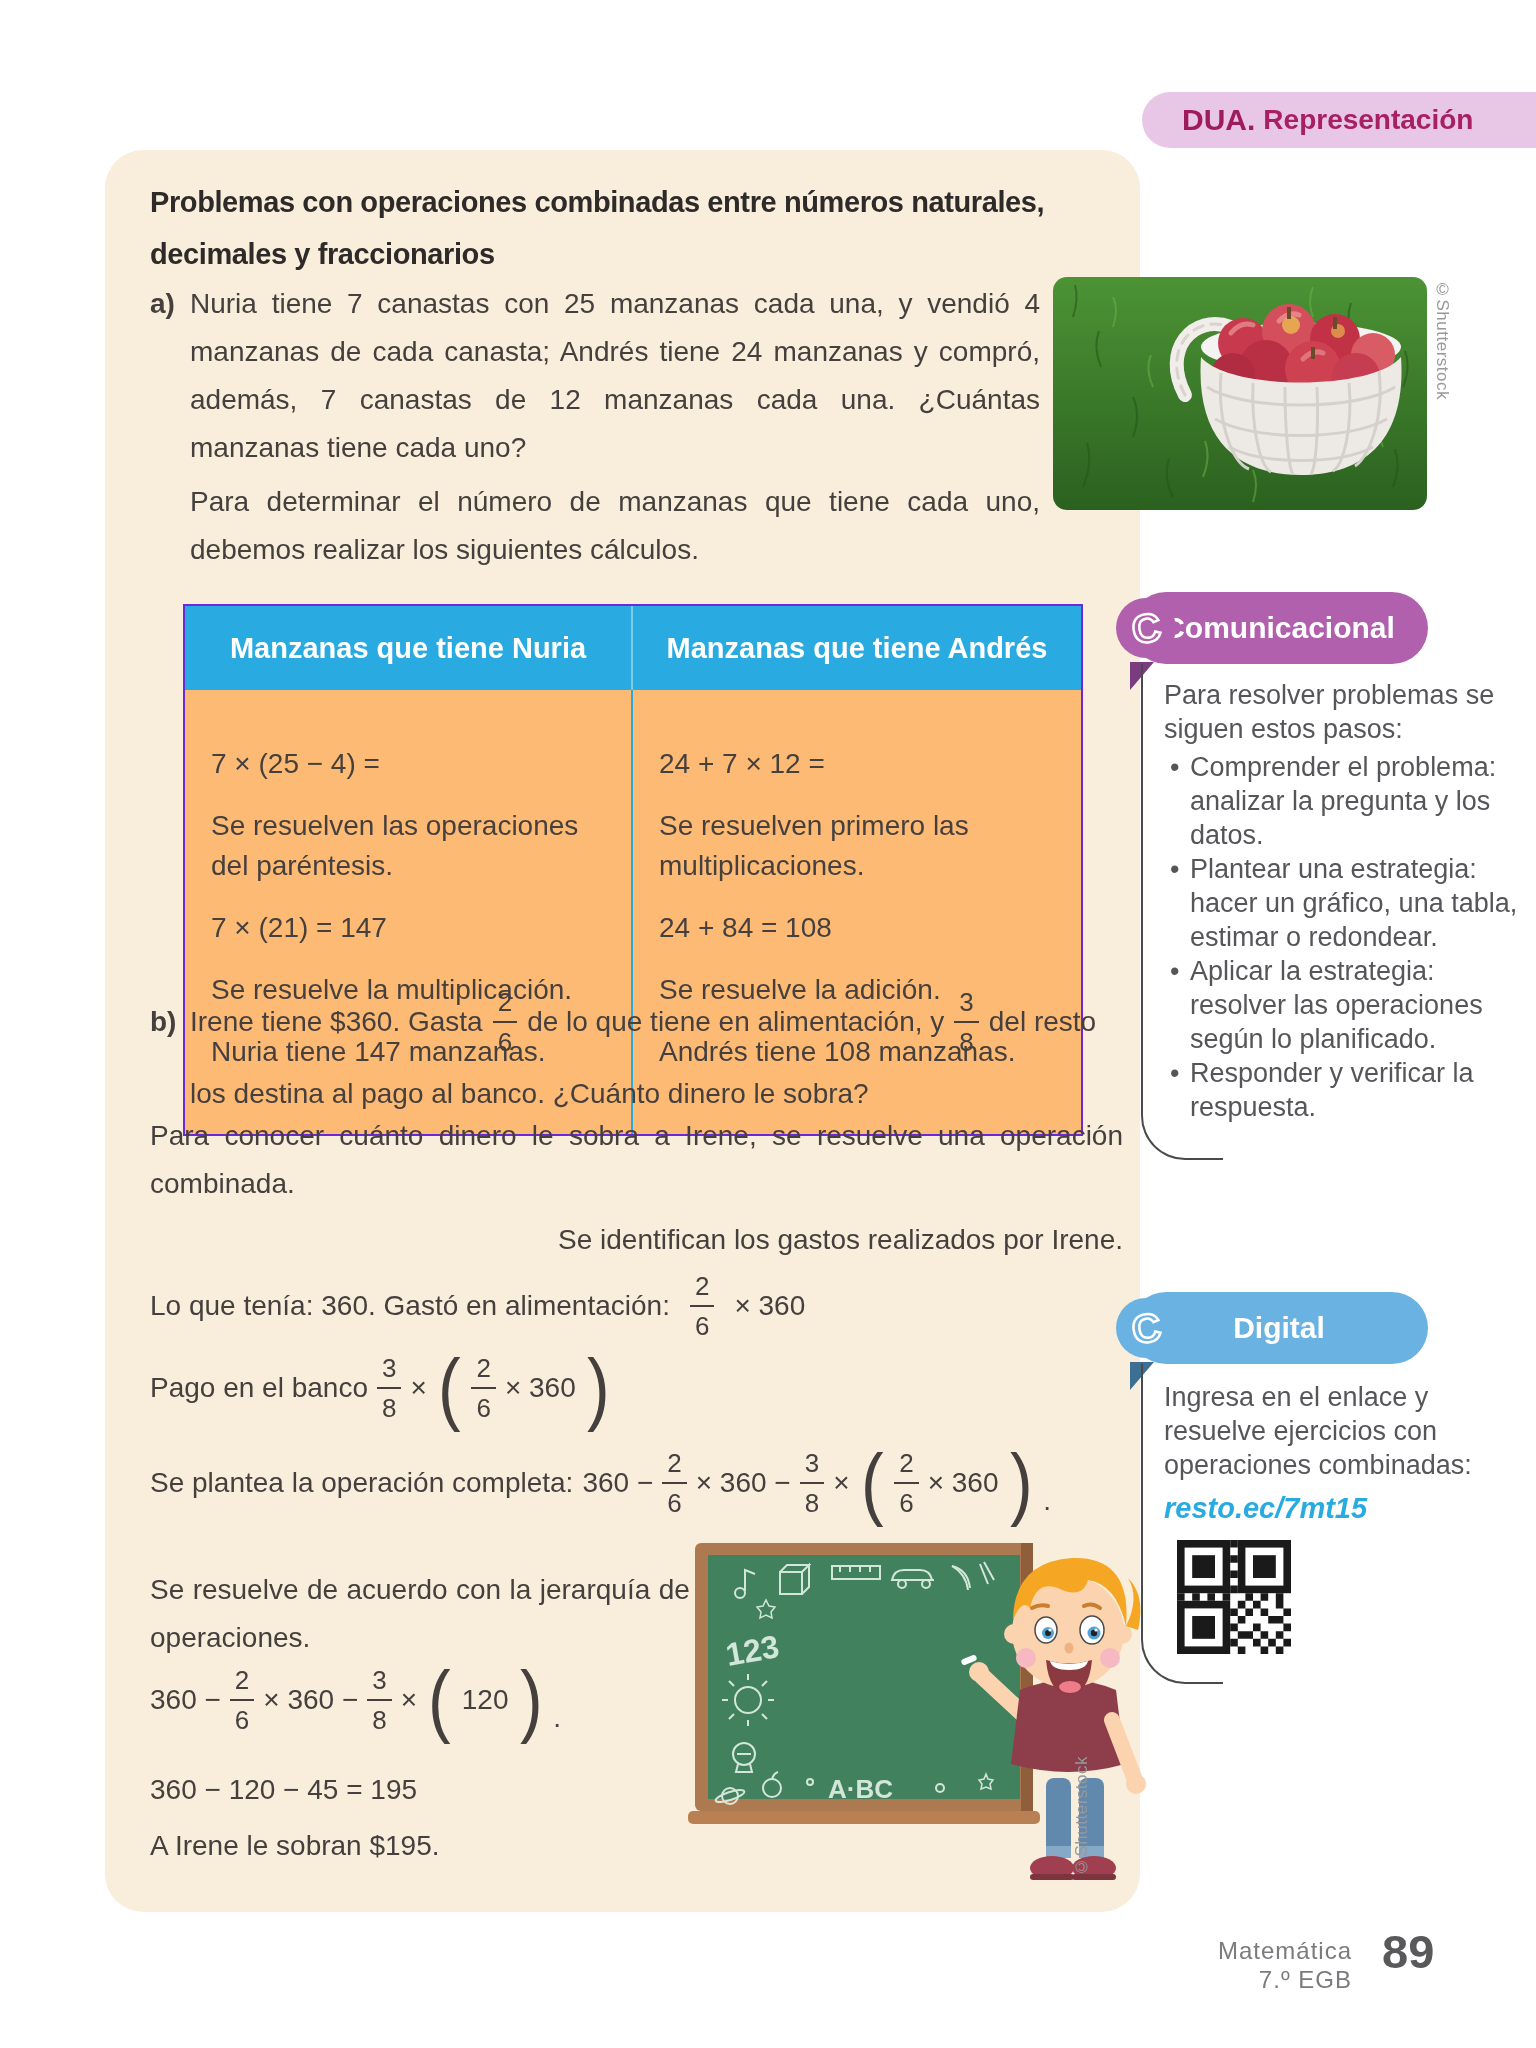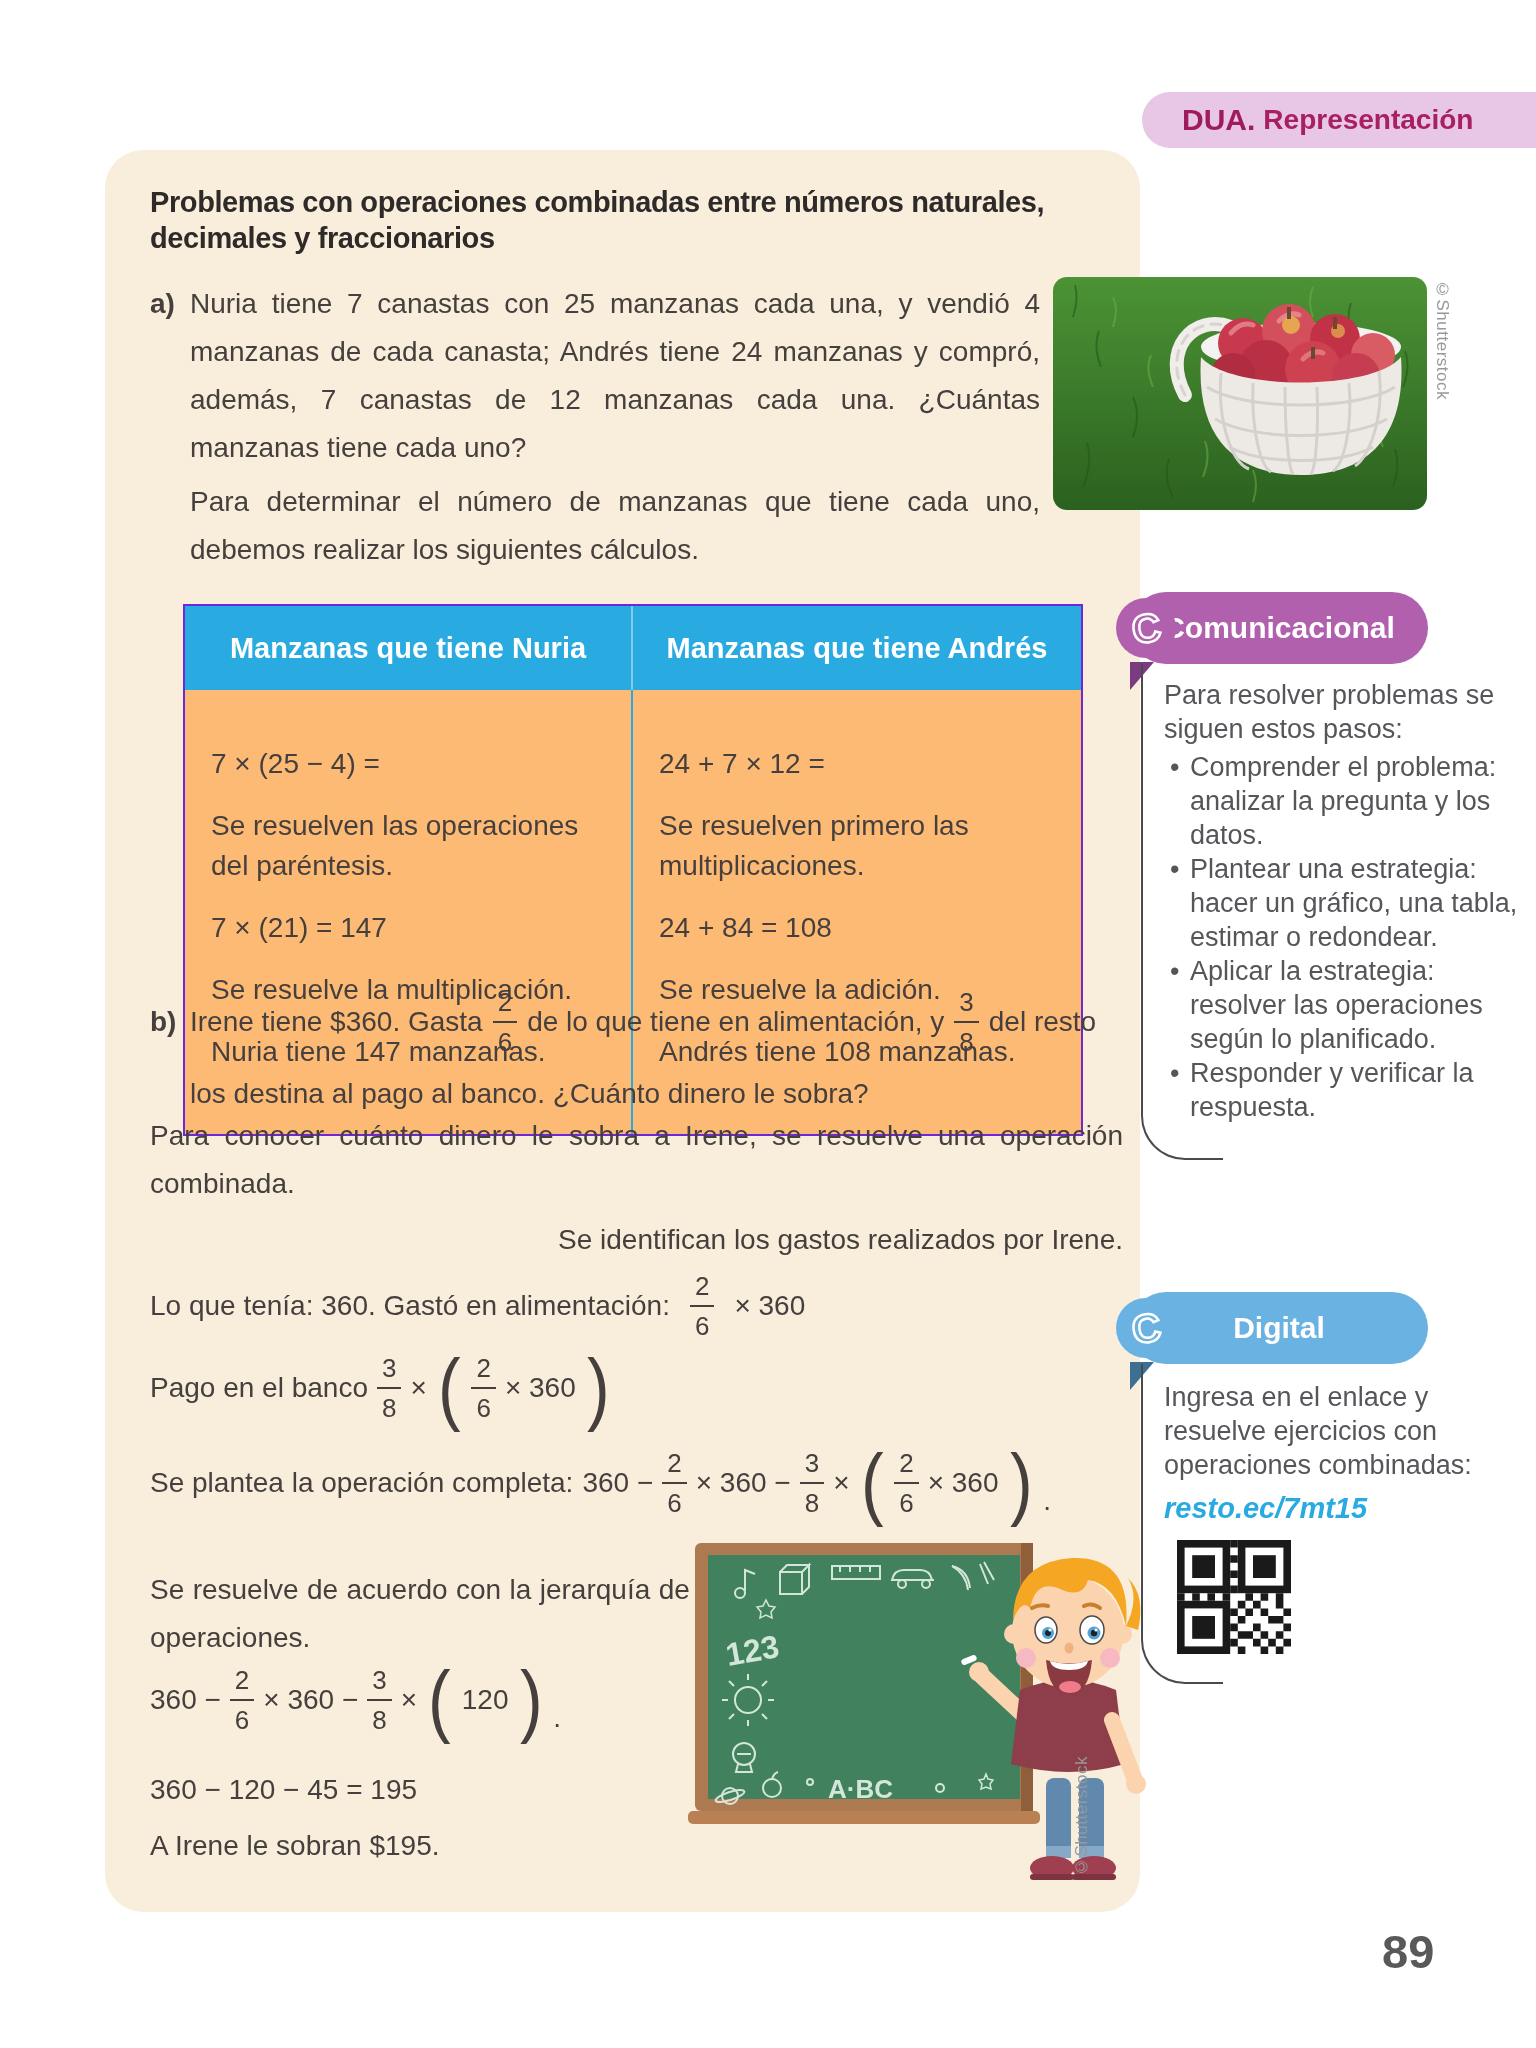--- a/index.html
+++ b/index.html
@@ -10,22 +10,22 @@
   .dua-badge{position:absolute;left:1142px;top:92px;width:394px;height:56px;
     background:#E8C7E6;border-radius:28px 0 0 28px;display:flex;align-items:center;
     padding-left:40px;box-sizing:border-box;}
   .dua-badge .dua-bold{font-weight:bold;font-size:30px;color:#9E1C5C;}
   .dua-badge .dua-rest{font-weight:bold;font-size:28px;color:#A72063;margin-left:8px;}
 
   
   .panel{position:absolute;left:105px;top:150px;width:1035px;height:1762px;
     background:#F8EEDB;border-radius:38px;}
 
-  .page-title{position:absolute;left:150px;top:184px;width:1000px;
-    font-size:29px;font-weight:bold;line-height:36px;color:#2E2A29;letter-spacing:-0.4px;}
+  .page-title{position:absolute;left:150px;top:176px;width:1000px;
+    font-size:29px;font-weight:bold;line-height:52px;color:#2E2A29;letter-spacing:-0.4px;}
 
   .prob{position:absolute;display:flex;}
   .prob .marker{font-weight:bold;font-size:28px;width:40px;flex:0 0 40px;line-height:48px;}
   .prob .ptext{font-size:28px;line-height:48px;text-align:justify;}
   .prob-a{left:150px;top:280px;width:890px;}
 
   .para{position:absolute;font-size:28px;line-height:48px;text-align:justify;}
   .para-calculos{left:190px;top:478px;width:850px;}
   .para-conocer{left:150px;top:1112px;width:973px;}
   .para-identifica{left:150px;top:1216px;width:973px;text-align:right;}
@@ -433,15 +433,19 @@
         </g>
       <path d="M0 56h8v8H0z M16 56h8v8h-8z M32 56h8v8h-8z M48 56h8v8h-8z M72 56h8v8h-8z M88 56h8v8h-8z M104 56h8v8h-8z
                M56 0h8v8h-8z M56 16h8v8h-8z M56 32h8v8h-8z M56 48h8v8h-8z M56 72h8v8h-8z M56 88h8v8h-8z M56 104h8v8h-8z
                M64 64h8v8h-8z M80 64h8v8h-8z M104 64h8v8h-8z M72 72h8v8h-8z M88 72h8v8h-8z M112 72h8v8h-8z
                M64 80h8v8h-8z M96 80h8v8h-8z M104 80h8v8h-8z M80 88h8v8h-8z M112 88h8v8h-8z
                M64 96h8v8h-8z M72 96h8v8h-8z M88 96h8v8h-8z M104 96h8v8h-8z
                M80 104h8v8h-8z M96 104h8v8h-8z M112 104h8v8h-8z M64 112h8v8h-8z M88 112h8v8h-8z M104 112h8v8h-8z"></path>
     </g>
   </svg>
 
+  <div class="footer-label">
+    <div>Matemática</div>
+    <div>7.º EGB</div>
+  </div>
   <div class="footer-page">89</div>
 
 </div>
 
 </body></html>

